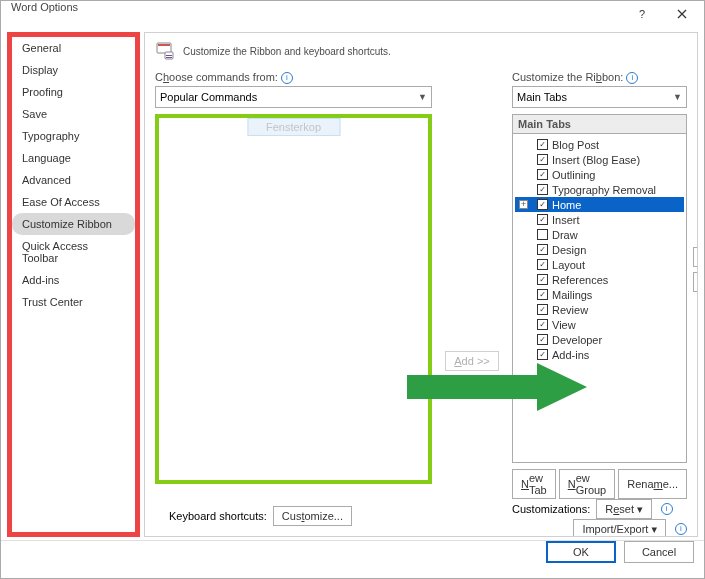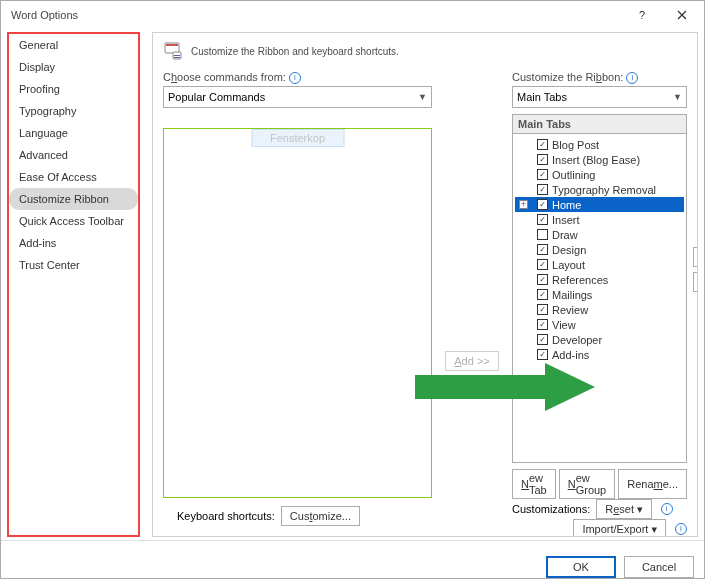--- a/index.html
+++ b/index.html
@@ -1,57 +1,57 @@
 <!DOCTYPE html>
 <html><head>
 <meta charset="utf-8">
 <style>
   * { box-sizing: border-box; font-family: "Segoe UI", Tahoma, sans-serif; font-size: 11px; }
   body { margin: 0; background: #fff; }
   .window { width: 705px; height: 579px; border: 1px solid #aaa; position: relative; background: #fff; }
-  .titlebar { height: 28px; display: flex; align-items: center; padding: 0 2px 0 10px; }
+  .titlebar { height: 28px; display: flex; align-items: flex-start; padding: 0 2px 0 10px; }
   .titlebar .title { flex: 1; color: #444; }
   .titlebar .tb-btn { width: 40px; height: 26px; display: flex; align-items: center; justify-content: center; color: #333; }
   .body { position: absolute; top: 28px; left: 0; right: 0; bottom: 38px; display: flex; }
-  .sidebar { width: 133px; border: 2px solid #ef4444; margin: 3px 8px 3px 6px; background: #fff; }
+  .sidebar { width: 133px; border: 5px solid #ef4444; margin: 3px 0 3px 6px; background: #fff; }
   .sidebar-item { padding: 5px 10px; color: #333; cursor: default; }
   .sidebar-item.active { background: #d9d9d9; border-radius: 10px; }
   .main { flex: 1; border: 1px solid #d0d0d0; margin: 3px 6px 3px 4px; padding: 8px 10px; position: relative; overflow: hidden; }
   .heading-row { display: flex; align-items: center; gap: 8px; margin-bottom: 10px; }
   .heading-icon { width: 20px; height: 20px; }
   .heading-text { color: #4b4b4b; font-size: 10px; }
   .cols { display: flex; gap: 6px; position: relative; }
   .col-left { width: 322px; }
   .col-mid { width: 68px; display: flex; flex-direction: column; justify-content: center; gap: 8px; align-items: center; padding-top: 140px; }
   .col-right { flex: 1; position: relative; }
   .lbl { color: #4b4b4b; margin-bottom: 2px; }
   .lbl .u { text-decoration: underline; }
   .info-icon { display:inline-block; width:12px; height:12px; border:1px solid #2b7cd3; color:#2b7cd3; border-radius:50%; font-size:8px; line-height:10px; text-align:center; vertical-align:middle; margin-left:3px;}
   .combo { width: 100%; height: 22px; border: 1px solid #ababab; background: #fff; display: flex; align-items: center; padding: 0 4px; justify-content: space-between; }
   .combo .arrow { color: #555; font-size: 9px; }
-  .listbox { width: 100%; height: 370px; border: 1px solid #84cc16; margin-top: 20px; background: #fff; position: relative; }
+  .listbox { width: 100%; height: 370px; border: 4px solid #84cc16; margin-top: 6px; background: #fff; position: relative; }
   .ghost-btn { position: absolute; top: 0; left: 50%; transform: translateX(-50%); border:1px solid #c9dff2; background:#eaf3fb; color:#c4c4c4; padding:2px 18px; }
   .btn { border: 1px solid #ababab; background: #fff; padding: 2px 8px; color: #333; min-height: 20px; display: inline-flex; align-items: center; cursor: default; }
   .btn.disabled { color: #b0b0b0; border-color: #d0d0d0; }
   .btn .u { text-decoration: underline; }
   .tabs-header { background: #ededed; border:1px solid #ababab; border-bottom:none; padding: 3px 5px; font-weight: bold; color: #555; }
   .tabs-box { border: 1px solid #ababab; height: 330px; background: #fff; overflow: hidden; padding: 3px 2px; position: relative; }
   .tab-item { display: flex; align-items: center; gap: 4px; padding: 0 2px 0 22px; height: 15px; color: #333; white-space: nowrap; }
   .tab-item.selected { background: #0a64c8; color: #fff; }
   .tab-item .chk { width:11px; height:11px; border:1px solid #333; background:#fff; display:inline-flex; align-items:center; justify-content:center; font-size:8px; line-height:8px; color:#333; flex-shrink:0;}
   .tab-item.selected .chk { border-color:#333; }
   .tab-item .expander { position:absolute; left:4px; width:9px; height:9px; border:1px solid #888; font-size:9px; line-height:7px; text-align:center; color:#555; background:#fff;}
   .updown { position: absolute; right: -28px; top: 176px; display: flex; flex-direction: column; gap: 5px; }
   .sqbtn { width:22px; height:20px; border:1px solid #ababab; background:#fff; display:flex; align-items:center; justify-content:center; font-size:9px;}
   .under-tabs { margin-top: 6px; display:flex; gap:3px; }
   .under-tabs .btn { flex:1; justify-content:center; }
   .cust-row { display:flex; align-items:center; gap:6px; }
   .cust-row .spacer { flex:1; }
   .ks-row { position: absolute; bottom: 10px; left: 24px; display:flex; align-items:center; gap:6px; }
-  .footer { position: absolute; bottom: 0; left: 0; right: 0; height: 38px; border-top: 1px solid #e0e0e0; display: flex; justify-content: flex-end; align-items: flex-end; gap: 8px; padding: 0 10px; }
+  .footer { position: absolute; bottom: 0; left: 0; right: 0; height: 38px; border-top: 1px solid #e0e0e0; display: flex; justify-content: flex-end; align-items: flex-start; gap: 8px; padding: 0 10px; }
   .footer .btn { width: 70px; justify-content: center; height: 22px; }
   .footer .btn.primary { border: 1px solid #0a64c8; box-shadow: inset 0 0 0 1px #0a64c8; }
   .arrow-overlay { position:absolute; left:262px; top:330px; pointer-events:none; }
 </style>
 </head>
 <body>
 
 <div class="window">
   <div class="titlebar">
     <span class="title">Word Options</span>
@@ -61,20 +61,21 @@
           <path d="M1 1 L9 9 M9 1 L1 9" stroke="#333" stroke-width="1.2"></path>
         </svg>
     </div>
   </div>
 
   <div class="body">
     <div class="sidebar" id="sidebar">
         <div class="sidebar-item">General</div>
         <div class="sidebar-item">Display</div>
         <div class="sidebar-item">Proofing</div>
+        <div class="sidebar-item">Save</div>
         <div class="sidebar-item">Typography</div>
         <div class="sidebar-item">Language</div>
         <div class="sidebar-item">Advanced</div>
         <div class="sidebar-item">Ease Of Access</div>
         <div class="sidebar-item active">Customize Ribbon</div>
         <div class="sidebar-item">Quick Access Toolbar</div>
         <div class="sidebar-item">Add-ins</div>
         <div class="sidebar-item">Trust Center</div>
       </div>
 

